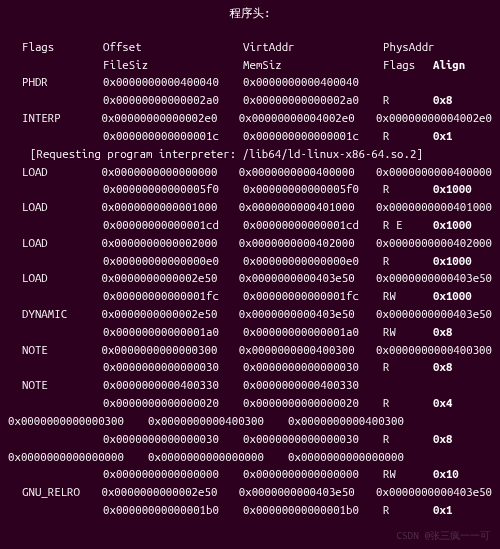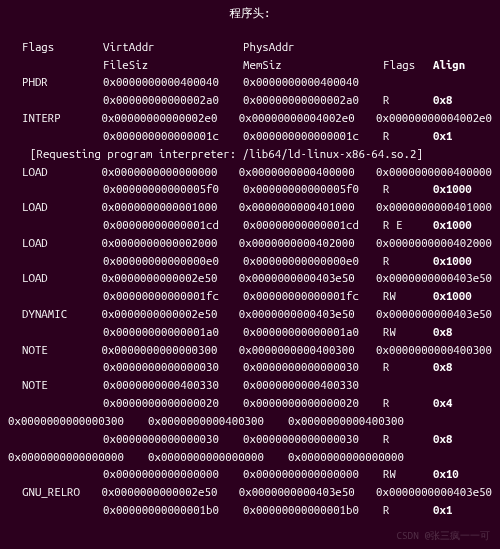--- a/index.html
+++ b/index.html
@@ -25,20 +25,21 @@
   .interp { color: #ffffff; padding-left: 22px; }
   .wm { position: absolute; right: 10px; bottom: 6px; color: rgba(255,255,255,0.18); font-size: 10px; text-align: right; }
 </style>
 </head>
 <body>
 
 <div class="title">程序头:</div>
 
 <div class="hdr">
   <span class="c0" style="padding-left:14px">Flags</span>
+  <span class="c1">Offset</span>
   <span class="c2">VirtAddr</span>
   <span>PhysAddr</span>
 </div>
 <div class="hdr">
   <span class="c0"></span>
   <span class="c1">FileSiz</span>
   <span class="c2">MemSiz</span>
   <span class="c3f">Flags</span>
   <span class="c3a">Align</span>
 </div>

